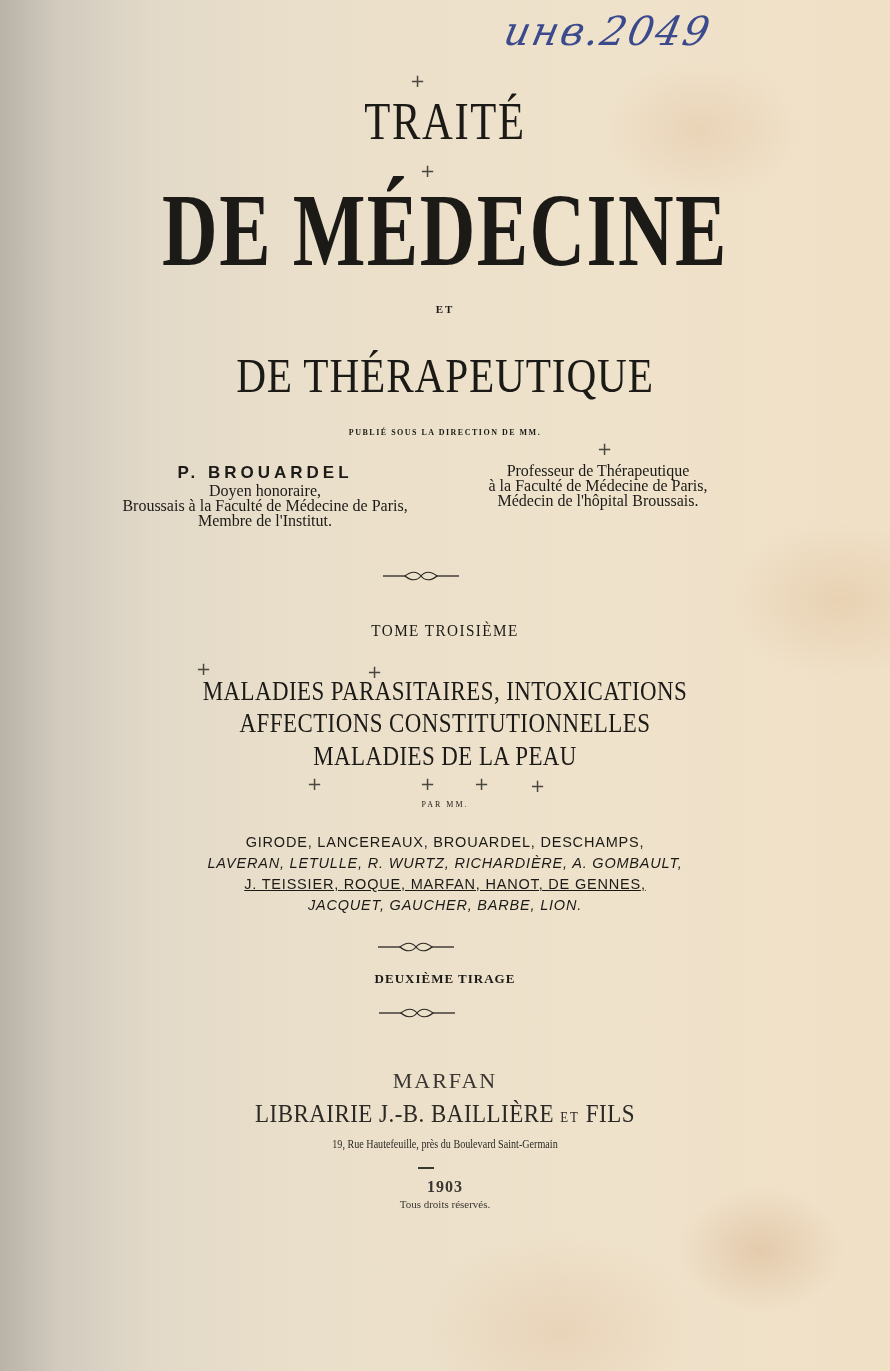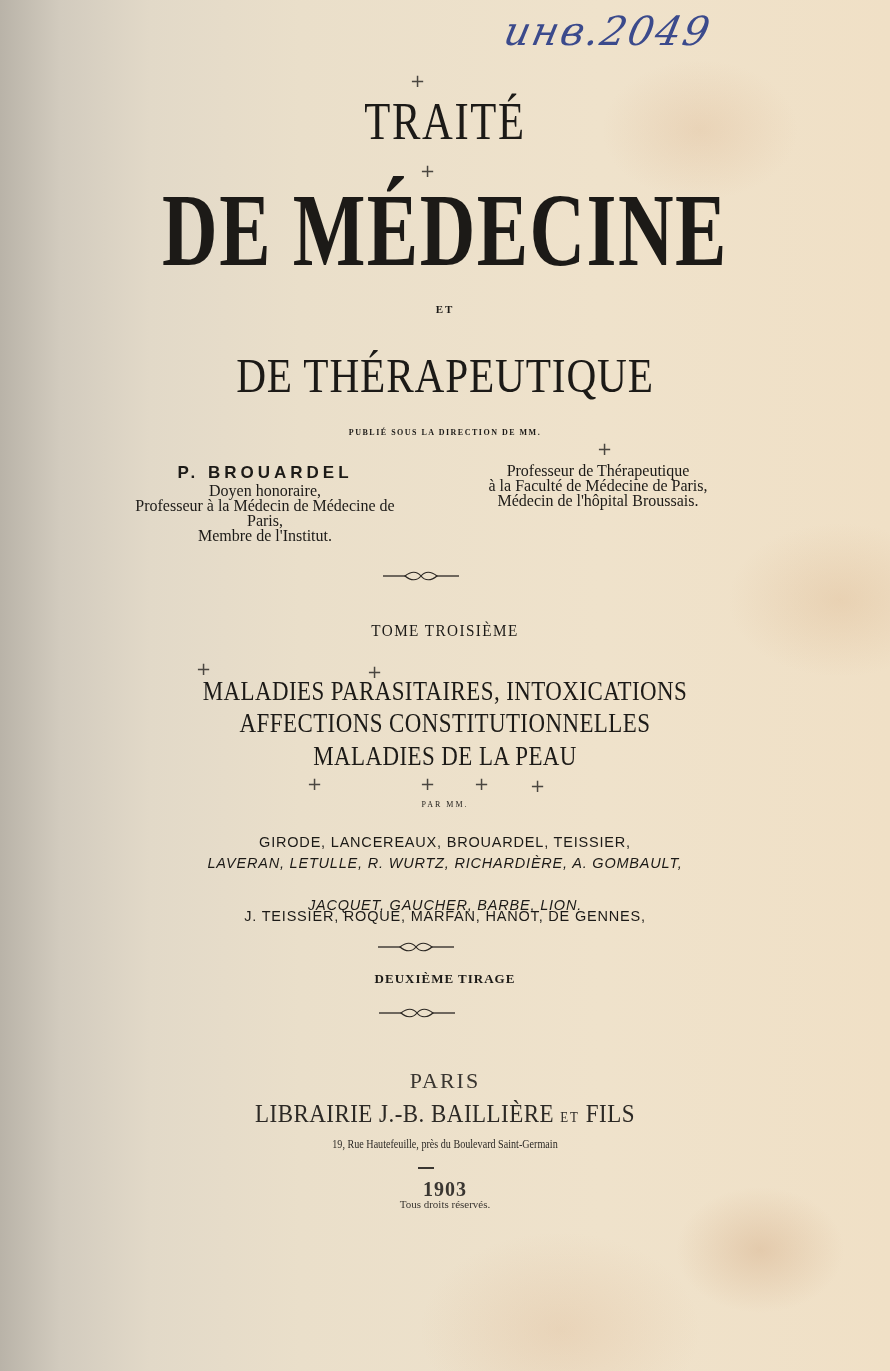--- a/index.html
+++ b/index.html
@@ -36,29 +36,29 @@
     .ornament { position: absolute; }
     #tome { top: 622px; font-size: 16px; letter-spacing: 1.5px; transform: scaleX(0.95); }
     .subj { font-size: 27px; letter-spacing: 0.5px; transform: scaleX(0.85); }
     #subj1 { top: 676px; }
     #subj2 { top: 708px; }
     #subj3 { top: 741px; }
     #parmm { top: 800px; font-size: 8px; letter-spacing: 2px; }
     .auth { font-family: "Liberation Sans", sans-serif; font-size: 14.5px; letter-spacing: 0.8px; }
     #auth1 { top: 834px; }
     #auth2 { top: 855px; font-style: italic; }
-    #auth3 { top: 908px; }
+    #auth3 { top: 876px; text-decoration: underline; }
     #auth4 { top: 897px; font-style: italic; }
     #tirage { top: 971px; font-size: 13px; font-weight: bold; letter-spacing: 1px; }
     #paris { top: 1068px; font-size: 22px; letter-spacing: 2px; color:#3a3631; }
     #publisher { top: 1100px; font-size: 25px; letter-spacing: 0.5px; transform: scaleX(0.92); color:#2c2925; }
     #publisher .small { font-size: 14px; letter-spacing: 2px; }
     #address { top: 1138px; font-size: 11.5px; transform: scaleX(0.88); color:#2c2925; }
     #dash { position:absolute; left: 418px; top: 1167px; width: 16px; height: 2px; background:#3a3631; }
-    #year { top: 1178px; font-size: 20px; font-weight: bold; letter-spacing: 1px; color:#3a3631; }
+    #year { top: 1178px; font-size: 16px; font-weight: bold; letter-spacing: 1px; color:#3a3631; }
     #rights { top: 1198px; font-size: 11px; color:#3a3631; }
   </style>
 </head>
 <body>
 
 <div class="handwritten">инв.2049</div>
 
 <span class="mark" style="left:410px;top:72px;">+</span>
 <span class="mark" style="left:420px;top:162px;">+</span>
 <span class="mark" style="left:597px;top:440px;">+</span>
@@ -72,21 +72,21 @@
 <div class="line serif" id="title1">TRAITÉ</div>
 <div class="line serif" id="title2">DE MÉDECINE</div>
 <div class="line serif" id="et1">ET</div>
 <div class="line serif" id="title3">DE THÉRAPEUTIQUE</div>
 
 <div class="line serif" id="direction">PUBLIÉ SOUS LA DIRECTION DE MM.</div>
 
 <div class="editor" id="ed1">
   <div class="name">P. BROUARDEL</div>
   <div class="desc serif">Doyen honoraire,</div>
-  <div class="desc serif">Professeur à la Médecin de Médecine de Paris,</div>
+  <div class="desc serif">Broussais à la Faculté de Médecine de Paris,</div>
   <div class="desc serif">Membre de l'Institut.</div>
 </div>
 <div class="editor" id="ed2">
   <div class="desc serif">Professeur de Thérapeutique</div>
   <div class="desc serif">à la Faculté de Médecine de Paris,</div>
   <div class="desc serif">Médecin de l'hôpital Broussais.</div>
 </div>
 
 <svg class="ornament" style="left:383px;top:570px;" width="76" height="12" viewBox="0 0 76 12">
   <line x1="0" y1="6" x2="22" y2="6" stroke="#2a2622" stroke-width="1.3"></line>
@@ -95,40 +95,40 @@
 </svg>
 
 <div class="line serif" id="tome">TOME TROISIÈME</div>
 
 <div class="line serif subj" id="subj1">MALADIES PARASITAIRES, INTOXICATIONS</div>
 <div class="line serif subj" id="subj2">AFFECTIONS CONSTITUTIONNELLES</div>
 <div class="line serif subj" id="subj3">MALADIES DE LA PEAU</div>
 
 <div class="line serif" id="parmm">PAR MM.</div>
 
-<div class="line auth" id="auth1">GIRODE, LANCEREAUX, BROUARDEL, TEISSIER,</div>
+<div class="line auth" id="auth1">GIRODE, LANCEREAUX, BROUARDEL, DESCHAMPS,</div>
 <div class="line auth" id="auth2">LAVERAN, LETULLE, R. WURTZ, RICHARDIÈRE, A. GOMBAULT,</div>
 <div class="line auth" id="auth3">J. TEISSIER, ROQUE, MARFAN, HANOT, DE GENNES,</div>
 <div class="line auth" id="auth4">JACQUET, GAUCHER, BARBE, LION.</div>
 
 <svg class="ornament" style="left:377px;top:941px;" width="78" height="12" viewBox="0 0 76 12">
   <line x1="0" y1="6" x2="22" y2="6" stroke="#2a2622" stroke-width="1.3"></line>
   <path d="M22 6 C28 1, 34 1, 38 6 C42 11, 48 11, 54 6 C48 1, 42 1, 38 6 C34 11, 28 11, 22 6 Z" fill="none" stroke="#2a2622" stroke-width="1.2"></path>
   <line x1="54" y1="6" x2="76" y2="6" stroke="#2a2622" stroke-width="1.3"></line>
 </svg>
 
 <div class="line serif" id="tirage">DEUXIÈME TIRAGE</div>
 
 <svg class="ornament" style="left:378px;top:1007px;" width="78" height="12" viewBox="0 0 76 12">
   <line x1="0" y1="6" x2="22" y2="6" stroke="#2a2622" stroke-width="1.3"></line>
   <path d="M22 6 C28 1, 34 1, 38 6 C42 11, 48 11, 54 6 C48 1, 42 1, 38 6 C34 11, 28 11, 22 6 Z" fill="none" stroke="#2a2622" stroke-width="1.2"></path>
   <line x1="54" y1="6" x2="76" y2="6" stroke="#2a2622" stroke-width="1.3"></line>
 </svg>
 
-<div class="line serif" id="paris">PARIS</div>
+<div class="line serif" id="paris">MARFAN</div>
 <div class="line serif" id="publisher">
   <span>LIBRAIRIE J.-B. BAILLIÈRE</span>
   <span class="small">ET</span>
   <span>FILS</span>
 </div>
 <div class="line serif" id="address">19, Rue Hautefeuille, près du Boulevard Saint-Germain</div>
 <div id="dash"></div>
 <div class="line serif" id="year">1903</div>
 <div class="line serif" id="rights">Tous droits réservés.</div>
 

